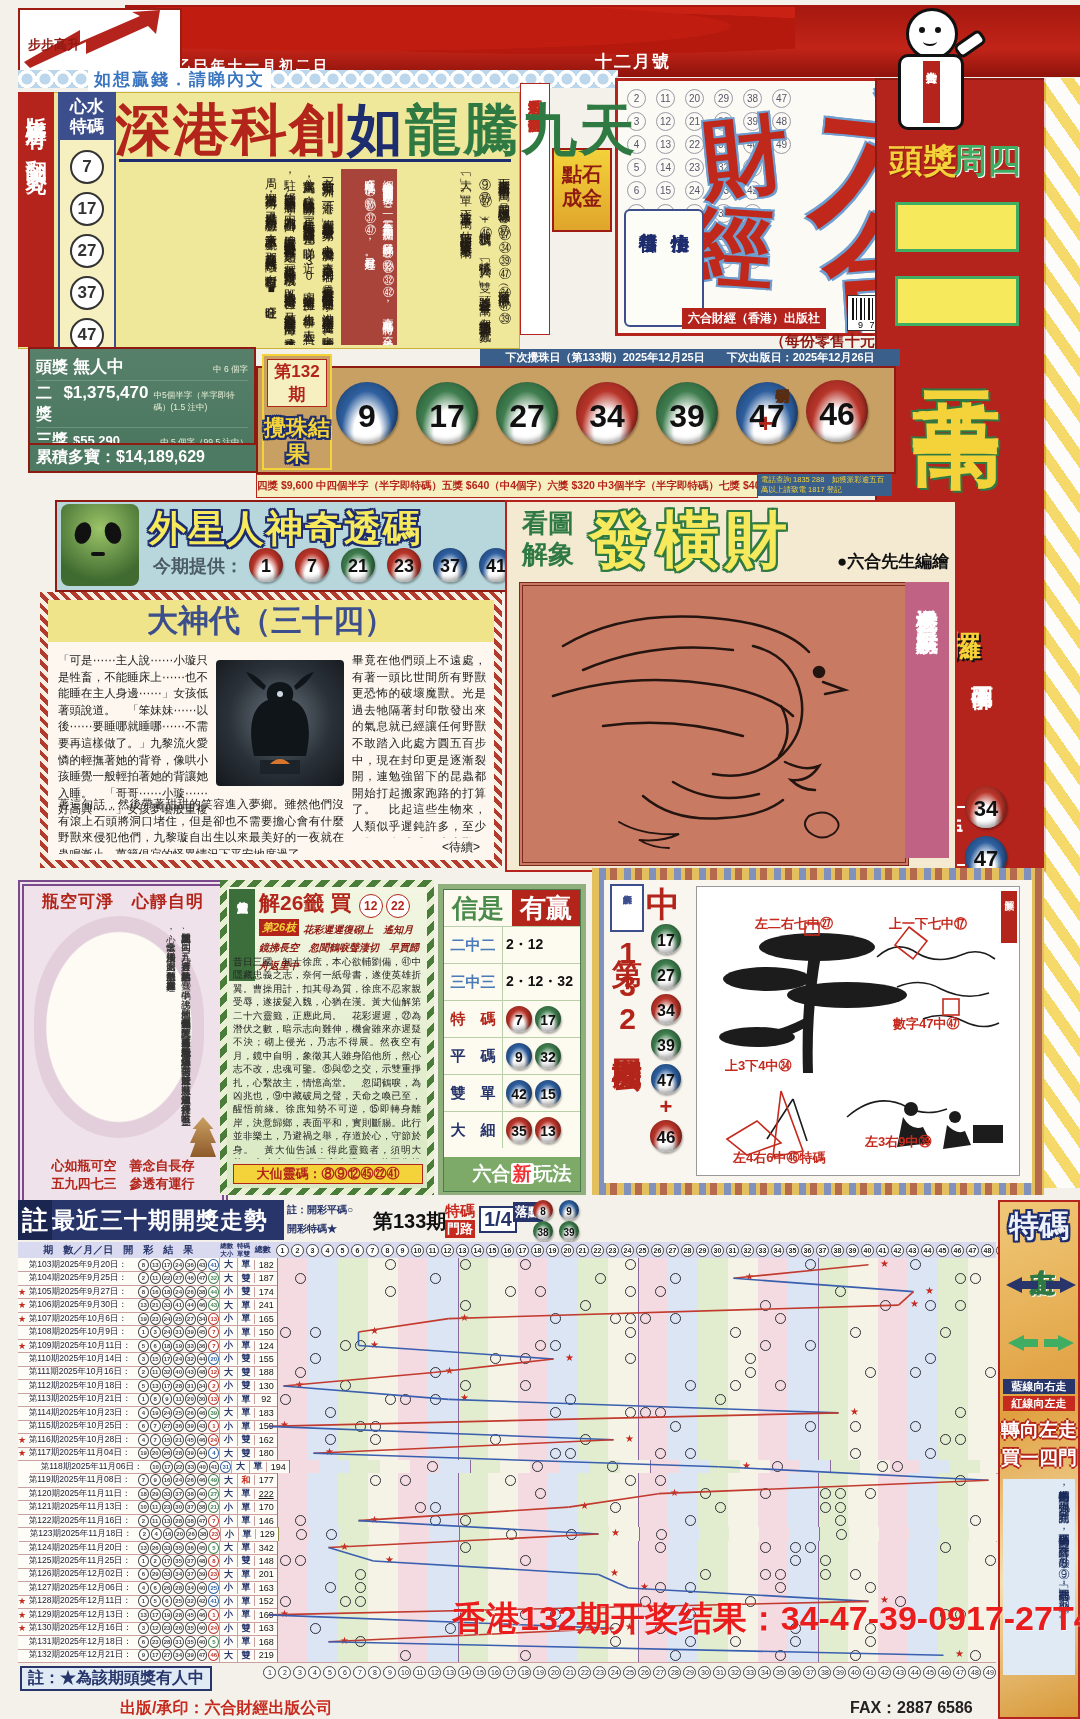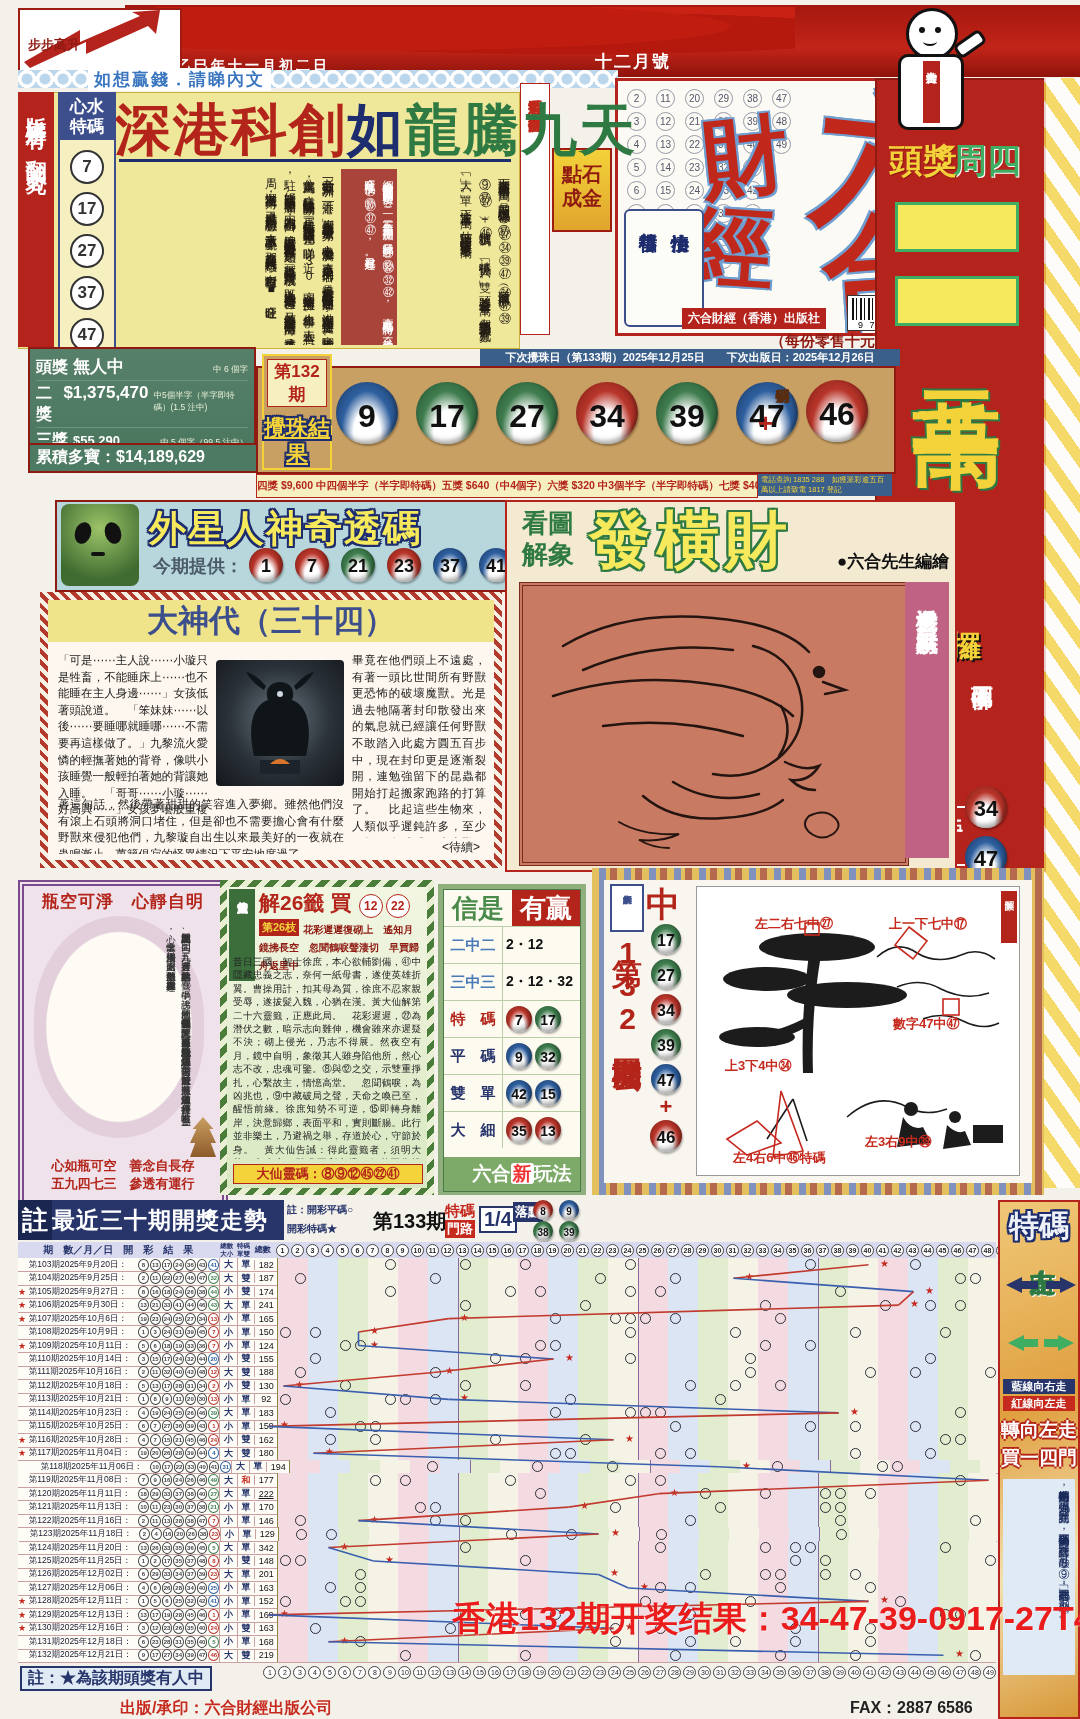--- a/index.html
+++ b/index.html
@@ -186,21 +186,21 @@
           <span style="color: rgb(232, 240, 216); font-size: 8.5px; margin-left: auto;">中 5 個字（99.5 注中）</span>
         </div>
       </div>
   </div>
   <div class="abs" style="left:28px;top:443px;width:224px;height:26px;background:#4d7a62;border:2px solid #8e1a12;color:#fff;font-weight:bold;font-size:16px;line-height:24px;padding-left:6px;">
     <span>累積多寶：</span><span>$14,189,629</span>
   </div>
   <div class="abs" style="left:256px;top:366px;width:636px;height:104px;background:#c9a063;border:2px solid #8e1a12;">
     <div class="abs" style="left:4px;top:-14px;width:66px;height:112px;background:#c9a063;border:2px solid #f3d23a;text-align:center;">
       <div style="color:#b3251a;font-weight:bold;font-size:17px;border:1px solid #b3251a;margin:3px;background:#f6efc0;">第132期</div>
-      <div class="outline-navy" style="color:#f3d23a;font-weight:bold;font-size:22px;line-height:26px;margin-top:8px;text-decoration:underline;">攪珠結果</div>
+      <div class="outline-navy" style="color:#f3d23a;font-weight:bold;font-size:22px;line-height:26px;margin-top:8px;">攪珠結果</div>
     </div>
     <div id="result-balls" class="abs" style="left:78px;top:14px;display:flex;gap:18px;">
         <div class="ball" style="width: 62px; height: 62px; background: radial-gradient(at 50% 80%, rgb(255, 255, 255) 30%, rgb(46, 95, 158) 58%, rgb(28, 58, 102) 100%); font-size: 32px;">
           <span style="margin-bottom: 9px; color: rgb(17, 17, 17);">9</span>
         </div>
         <div class="ball" style="width: 62px; height: 62px; background: radial-gradient(at 50% 80%, rgb(255, 255, 255) 30%, rgb(63, 125, 78) 58%, rgb(37, 82, 50) 100%); font-size: 32px;">
           <span style="margin-bottom: 9px; color: rgb(17, 17, 17);">17</span>
         </div>
         <div class="ball" style="width: 62px; height: 62px; background: radial-gradient(at 50% 80%, rgb(255, 255, 255) 30%, rgb(63, 125, 78) 58%, rgb(37, 82, 50) 100%); font-size: 32px;">
           <span style="margin-bottom: 9px; color: rgb(17, 17, 17);">27</span>
@@ -321,21 +321,21 @@
 
   <div class="abs zigzag" style="left:220px;top:880px;width:214px;height:315px;">
     <div class="abs" style="left:7px;top:7px;right:7px;bottom:7px;background:linear-gradient(#f2f6e2,#d9e8c2);">
       <div class="abs" style="left:2px;top:2px;width:26px;height:92px;background:#3c6e3c;color:#fff;">
         <div class="vt" style="margin:4px auto;height:84px;font-size:11px;font-weight:bold;">黃大仙靈籤</div>
       </div>
       <div class="abs" style="left:32px;top:2px;white-space:nowrap;">
         <span style="font-size:21px;font-weight:bold;color:#b3251a;">解26籤 買</span>
         <span id="qian-balls"><span class="ring" style="width: 22px; height: 22px; border: 1.54px solid rgb(179, 37, 26); color: rgb(179, 37, 26); font-size: 12px; background: rgb(255, 255, 255); margin-left: 3px;">12</span><span class="ring" style="width: 22px; height: 22px; border: 1.54px solid rgb(179, 37, 26); color: rgb(179, 37, 26); font-size: 12px; background: rgb(255, 255, 255); margin-left: 3px;">22</span></span>
       </div>
-      <div class="abs" style="left:32px;top:32px;width:162px;">
+      <div class="abs" style="left:32px;top:32px;width:162px;font-style:italic;">
         <span style="background:#b3251a;color:#f3d23a;font-size:11px;font-weight:bold;padding:1px 3px;float:left;margin-right:4px;">第26枝</span>
         <span style="font-size:10px;color:#8e1a12;font-weight:bold;line-height:14px;">花彩遲遲復砌上　遙知月鏡拂長空　忽聞鶴唳聲淒切　早買歸舟返里中</span>
       </div>
       <div class="abs" style="left:6px;top:68px;width:188px;height:204px;font-size:9.6px;line-height:13.4px;color:#222;overflow:hidden;text-align:justify;">昔日三國，智士徐庶，本心欲輔劉備，㊶中隱藏忠義之志，奈何一紙母書，遂使英雄折翼。曹操用計，扣其母為質，徐庶不忍家親受辱，遂拔髮入魏，心猶在漢。黃大仙解第二十六靈籤，正應此局。　花彩遲遲，㉒為潛伏之數，暗示志向難伸，機會雖來亦遲疑不決；砌上侵光，乃志不得展。然夜空有月，鏡中自明，象徵其人雖身陷他所，然心志不改，忠魂可鑒。⑧與⑫之交，示雙重掙扎，心繫故主，情憶高堂。　忽聞鶴唳，為凶兆也，⑨中藏破局之聲，天命之喚已至，醒悟前緣。徐庶知勢不可逆，⑮即轉身離岸，決意歸鄉，表面平和，實則斷腸。此行並非樂土，乃避禍之舉，存道於心，守節於身。　黃大仙告誡：得此靈籤者，須明大義、守本心。雖處不利之境，但若不失操守，亦可轉禍為福。小人當防，口舌宜謹。凡事勿貪功名，要識時務，識人之心，方為上策。</div>
       <div class="abs" style="left:6px;bottom:4px;width:188px;background:#f3d23a;border:1px solid #b3251a;color:#b3251a;font-weight:bold;font-size:13px;text-align:center;">大仙靈碼：⑧⑨⑫㊺㉒㊶</div>
     </div>
   </div>
 
   <div class="abs" style="left:438px;top:884px;width:148px;height:311px;background:#8fb07c;padding:5px;box-sizing:border-box;">
     <div style="background:#fdfaf0;height:100%;border:1px solid #4a7a4a;position:relative;">

